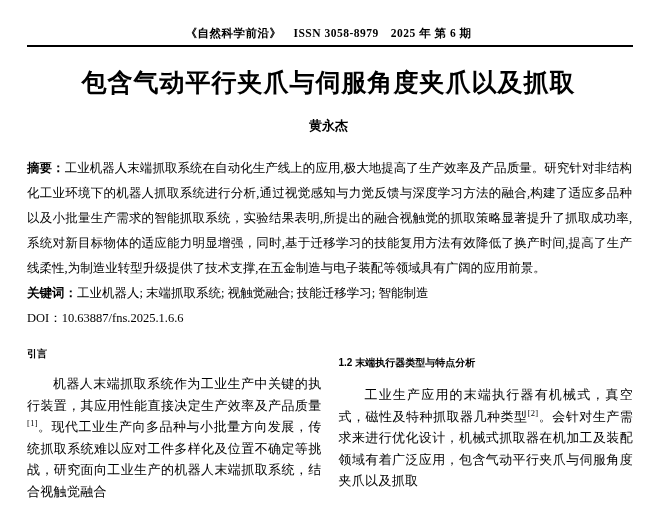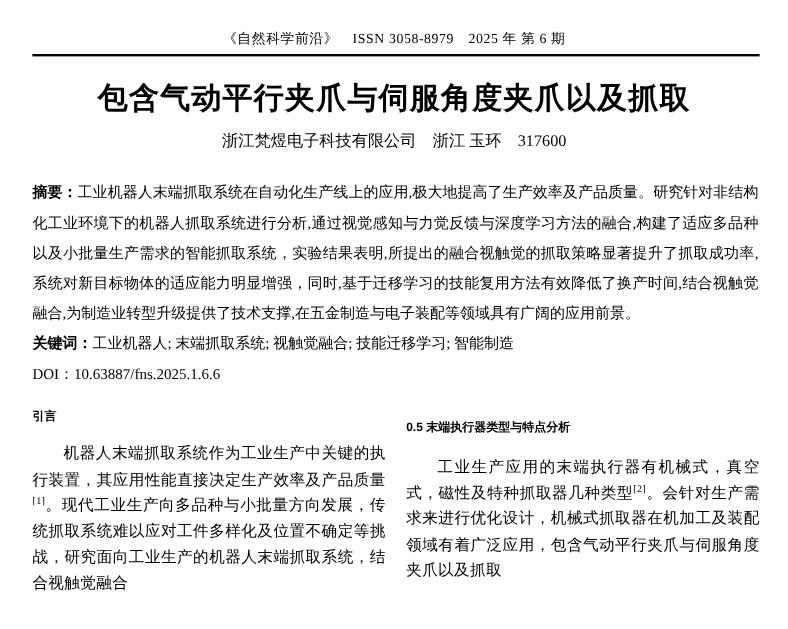--- a/index.html
+++ b/index.html
@@ -14,21 +14,21 @@
     margin: 0;
     background: #ffffff;
     color: #000000;
     overflow: hidden;
     font-family: "Liberation Serif", "DejaVu Serif", serif;
   }
   .journal-header {
     padding-top: 26px;
     text-align: center;
     font-size: 11.5px;
-    font-weight: normal;
+    font-weight: bold;
     letter-spacing: 0.5px;
     line-height: 15px;
     font-family: "Liberation Serif", "DejaVu Serif", serif;
   }
   .header-rule {
     margin: 4px 24px 0 27px;
     border: none;
     border-top: 2px solid #000000;
     height: 0;
   }
@@ -62,21 +62,21 @@
   .doi-para {
     margin: 0;
     font-size: 12.5px;
     line-height: 25px;
     text-align: justify;
   }
   .keywords-para { text-align: left; }
   .doi-para { text-align: left; font-size: 12.5px; font-family: Liberation Serif, serif; }
   .meta-label {
     font-weight: bold;
-    font-family: Liberation Mono, monospace;
+    font-family: Liberation Sans, sans-serif;
   }
   .columns {
     display: flex;
     gap: 17px;
     margin: 13px 24px 0 27px;
   }
   .col {
     flex: 1 1 0;
     min-width: 0;
   }
@@ -110,38 +110,38 @@
 <body>
 
 <div class="page">
 
   <div class="journal-header">《自然科学前沿》　ISSN 3058-8979　2025 年 第 6 期</div>
 
   <hr class="header-rule">
 
   <h1 class="paper-title">包含气动平行夹爪与伺服角度夹爪以及抓取</h1>
 
+  <div class="author">黄永杰</div>
 
-  <div class="affiliation">浙江梵煜电子科技有限公司　浙江 玉环　317600</div>
 
   <div class="meta-block">
-    <p class="abstract-para"><span class="meta-label">摘要：</span><span>工业机器人末端抓取系统在自动化生产线上的应用,极大地提高了生产效率及产品质量。研究针对非结构化工业环境下的机器人抓取系统进行分析,通过视觉感知与力觉反馈与深度学习方法的融合,构建了适应多品种以及小批量生产需求的智能抓取系统，实验结果表明,所提出的融合视触觉的抓取策略显著提升了抓取成功率,系统对新目标物体的适应能力明显增强，同时,基于迁移学习的技能复用方法有效降低了换产时间,结合视触觉融合,为制造业转型升级提供了技术支撑,在五金制造与电子装配等领域具有广阔的应用前景。</span></p>
+    <p class="abstract-para"><span class="meta-label">摘要：</span><span>工业机器人末端抓取系统在自动化生产线上的应用,极大地提高了生产效率及产品质量。研究针对非结构化工业环境下的机器人抓取系统进行分析,通过视觉感知与力觉反馈与深度学习方法的融合,构建了适应多品种以及小批量生产需求的智能抓取系统，实验结果表明,所提出的融合视触觉的抓取策略显著提升了抓取成功率,系统对新目标物体的适应能力明显增强，同时,基于迁移学习的技能复用方法有效降低了换产时间,提高了生产线柔性,为制造业转型升级提供了技术支撑,在五金制造与电子装配等领域具有广阔的应用前景。</span></p>
 
     <p class="keywords-para"><span class="meta-label">关键词：</span><span>工业机器人; 末端抓取系统; 视触觉融合; 技能迁移学习; 智能制造</span></p>
 
     <p class="doi-para"><span>DOI：</span><span>10.63887/fns.2025.1.6.6</span></p>
   </div>
 
   <div class="columns">
 
     <div class="col">
       <h2 class="section-heading">引言</h2>
       <p class="body-para indent"><span>机器人末端抓取系统作为工业生产中关键的执行装置，其应用性能直接决定生产效率及产品质量</span><sup class="cite">[1]</sup><span>。现代工业生产向多品种与小批量方向发展，传统抓取系统难以应对工件多样化及位置不确定等挑战，研究面向工业生产的机器人末端抓取系统，结合视触觉融合</span></p>
     </div>
 
     <div class="col">
-      <h2 class="section-heading sub">0.5 末端执行器类型与特点分析</h2>
+      <h2 class="section-heading sub">1.2 末端执行器类型与特点分析</h2>
       <p class="body-para indent"><span>工业生产应用的末端执行器有机械式，真空式，磁性及特种抓取器几种类型</span><sup class="cite">[2]</sup><span>。会针对生产需求来进行优化设计，机械式抓取器在机加工及装配领域有着广泛应用，包含气动平行夹爪与伺服角度夹爪以及抓取</span></p>
     </div>
 
   </div>
 
 </div>
 
 </body></html>

